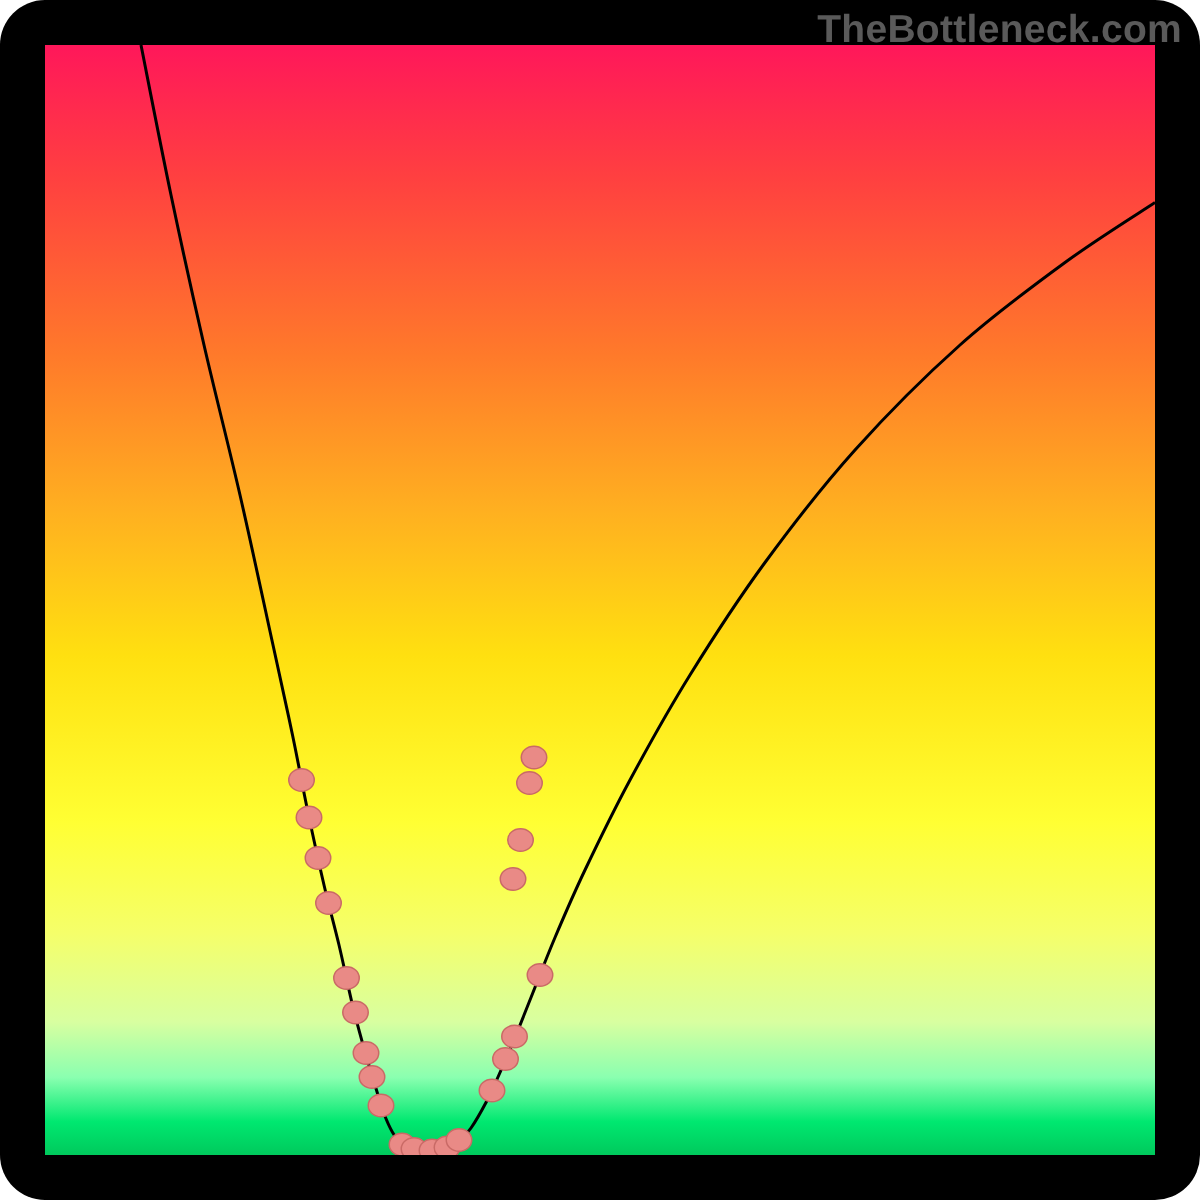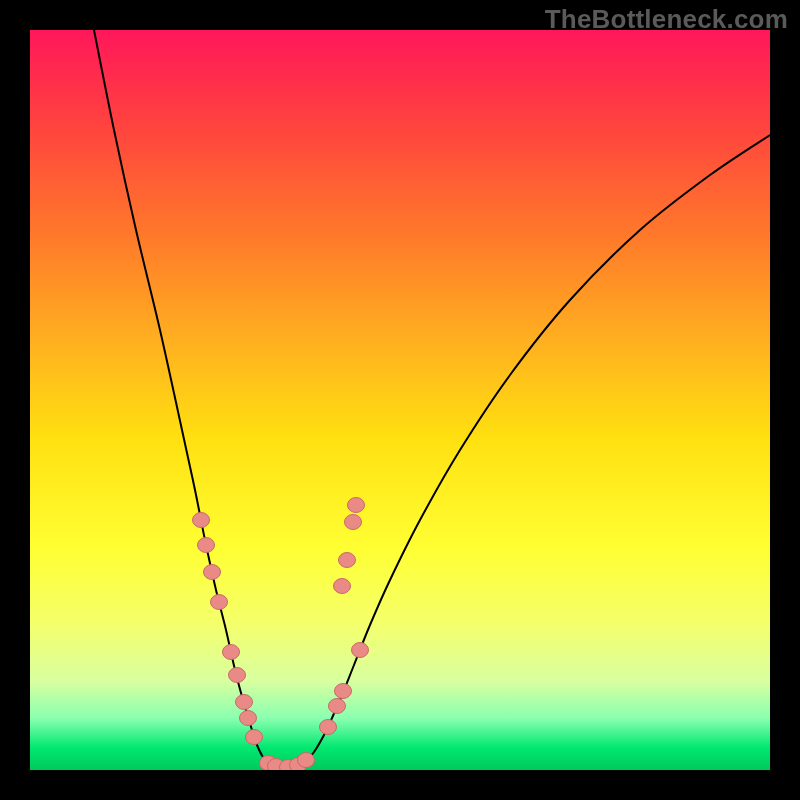--- a/index.html
+++ b/index.html
@@ -6,20 +6,21 @@
     margin: 0;
     padding: 0;
     width: 800px;
     height: 800px;
   }
   .frame {
     position: relative;
     width: 800px;
     height: 800px;
     background: #000;
+    border-radius: 30px;
   }
   .plot {
     position: absolute;
     left: 30px;
     top: 30px;
     width: 740px;
     height: 740px;
     background: linear-gradient(to bottom,
       #ff175a 0%,
       #ff4040 12%,

